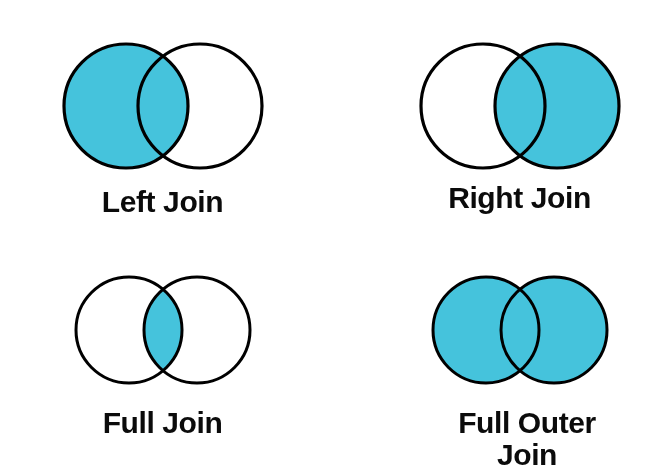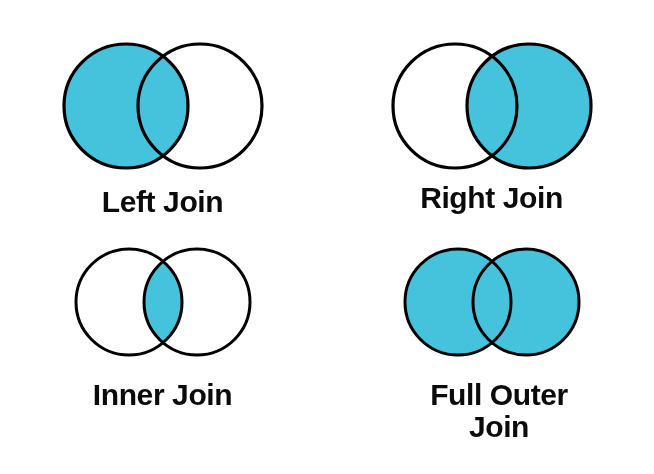--- a/index.html
+++ b/index.html
@@ -13,20 +13,21 @@
     font-family: "Liberation Sans", sans-serif;
     overflow: hidden;
   }
   #venn-grid {
     position: relative;
     width: 654px;
     height: 474px;
     display: grid;
     grid-template-columns: 327px 327px;
     grid-template-rows: 237px 237px;
+    gap: 28px;
   }
   .venn-cell {
     position: relative;
     display: flex;
     flex-direction: column;
     align-items: center;
   }
   .venn-figure {
     display: block;
   }
@@ -112,21 +113,21 @@
           </clipPath>
       </defs>
       <circle cx="71" cy="59" r="53" fill="#ffffff"></circle>
       <circle cx="139" cy="59" r="53" fill="#ffffff"></circle>
       <g clip-path="url(#clipL-ij)">
         <circle cx="139" cy="59" r="53" fill="#45c3dc"></circle>
       </g>
       <circle cx="71" cy="59" r="53" fill="none" stroke="#000000" stroke-width="3"></circle>
       <circle cx="139" cy="59" r="53" fill="none" stroke="#000000" stroke-width="3"></circle>
     </svg>
-    <div class="venn-label">Inner Join</div>
+    <div class="venn-label">Full Join</div>
   </div>
 
   <div class="venn-cell cell-full-outer-join">
     <svg class="venn-figure" width="210" height="118" viewBox="0 0 210 118">
       <defs>
         <clipPath id="clipL-fo">
             <circle cx="71" cy="59" r="53"></circle>
           </clipPath>
       </defs>
       <circle cx="71" cy="59" r="53" fill="#45c3dc"></circle>

